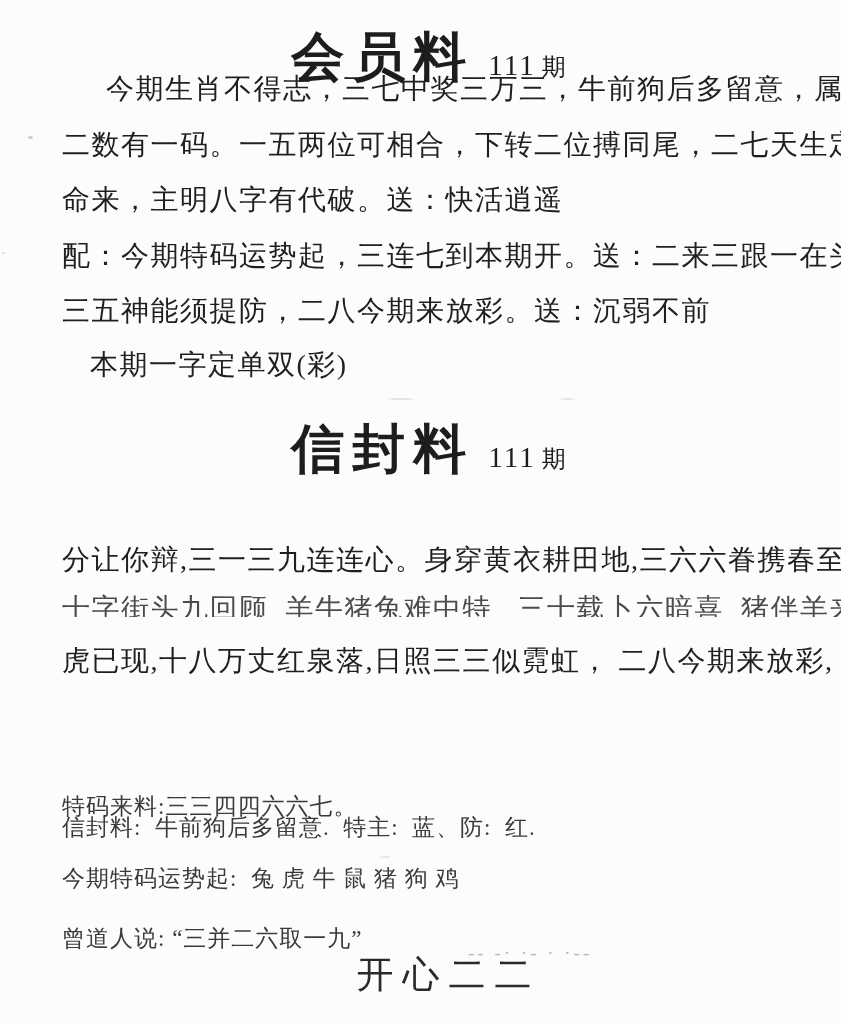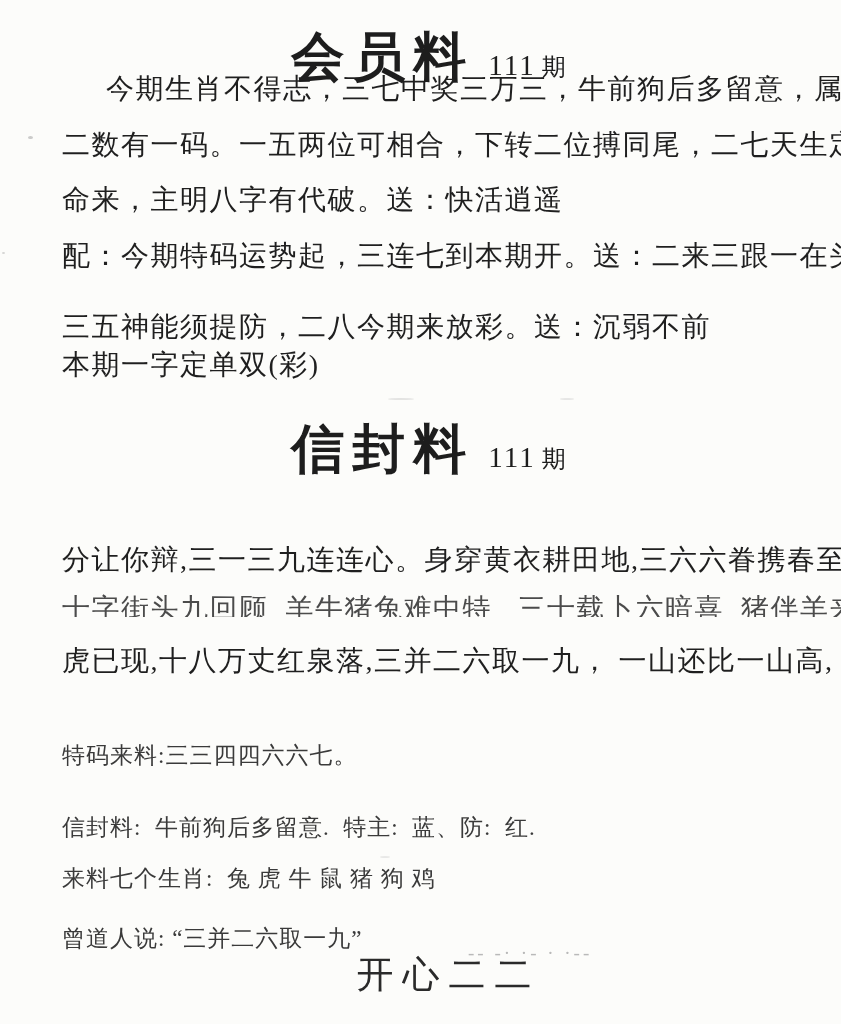--- a/index.html
+++ b/index.html
@@ -64,34 +64,34 @@
 <div class="page">
 
   <div class="section-header" style="top:4px;">
     <span class="h-title">会员料</span><span class="h-issue-no">111</span><span class="h-issue-unit">期</span>
   </div>
 
   <div class="line indent" style="top:70px;">今期生肖不得志，三七中奖三万三，牛前狗后多留意，属金</div>
   <div class="line" style="top:126px;">二数有一码。一五两位可相合，下转二位搏同尾，二七天生定</div>
   <div class="line" style="top:181px;">命来，主明八字有代破。送：快活逍遥</div>
   <div class="line" style="top:237px;">配：今期特码运势起，三连七到本期开。送：二来三跟一在头。</div>
-  <div class="line" style="top:308px;text-align:right;">三五神能须提防，二八今期来放彩。送：沉弱不前</div>
-  <div class="line" style="top:346px;">本期一字定单双(彩)</div>
+  <div class="line" style="top:292px;text-align:right;">三五神能须提防，二八今期来放彩。送：沉弱不前</div>
+  <div class="line" style="top:346px;margin-left:28px;">本期一字定单双(彩)</div>
 
   <div class="section-header" style="top:396px;">
     <span class="h-title">信封料</span><span class="h-issue-no">111</span><span class="h-issue-unit">期</span>
   </div>
 
   <div class="line" style="top:541px;">分让你辩,三一三九连连心。身穿黄衣耕田地,三六六眷携春至,</div>
   <div class="line cut-line" style="top:590px;">十字街头九回顾  羊牛猪兔难中特   三十载卜六暗喜  猪伴羊来</div>
-  <div class="line" style="top:642px;">虎已现,十八万丈红泉落,三并二六取一九， 一山还比一山高,</div>
+  <div class="line" style="top:642px;">虎已现,十八万丈红泉落,日照三三似霓虹， 二八今期来放彩,</div>
 
-  <div class="line info-line" style="top:740px;">特码来料:三三四四六六七。</div>
+  <div class="line info-line" style="top:791px;">特码来料:三三四四六六七。</div>
   <div class="line info-line" style="top:812px;">信封料:  牛前狗后多留意.  特主:  蓝、防:  红.</div>
-  <div class="line info-line" style="top:863px;">来料七个生肖:  兔 虎 牛 鼠 猪 狗 鸡</div>
+  <div class="line info-line" style="top:863px;">今期特码运势起:  兔 虎 牛 鼠 猪 狗 鸡</div>
   <div class="line info-line" style="top:923px;">曾道人说: “三并二六取一九”</div>
 
   <div class="footer-smudge">-- -· ·- · ·--</div>
   <div class="footer-line">开心二二</div>
 
   <div class="noise-dot nd1"></div>
   <div class="noise-dot nd2"></div>
   <div class="noise-dot nd3"></div>
   <div class="noise-dot nd4"></div>
   <div class="noise-dot nd5"></div>

